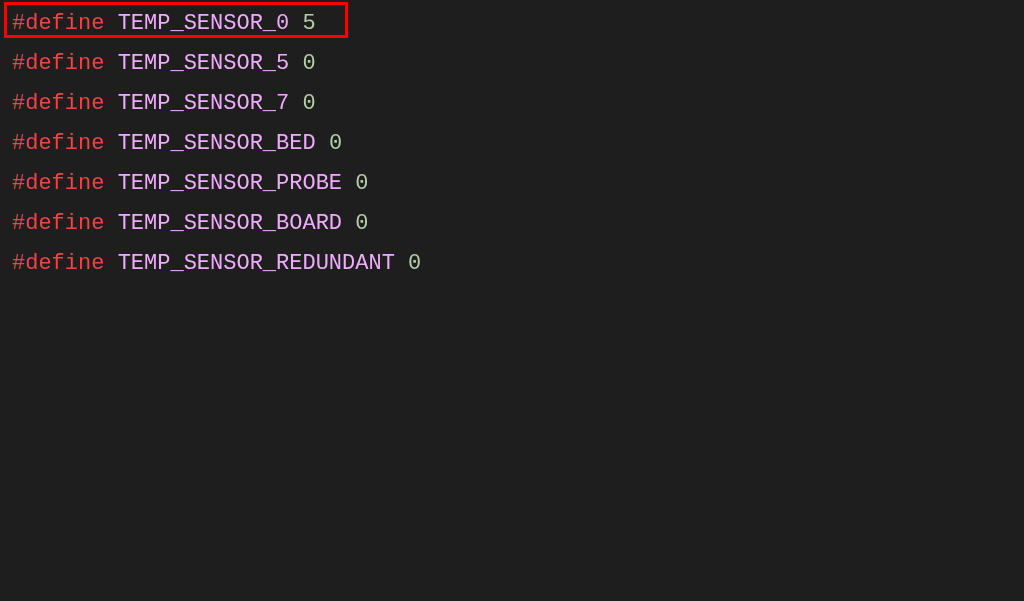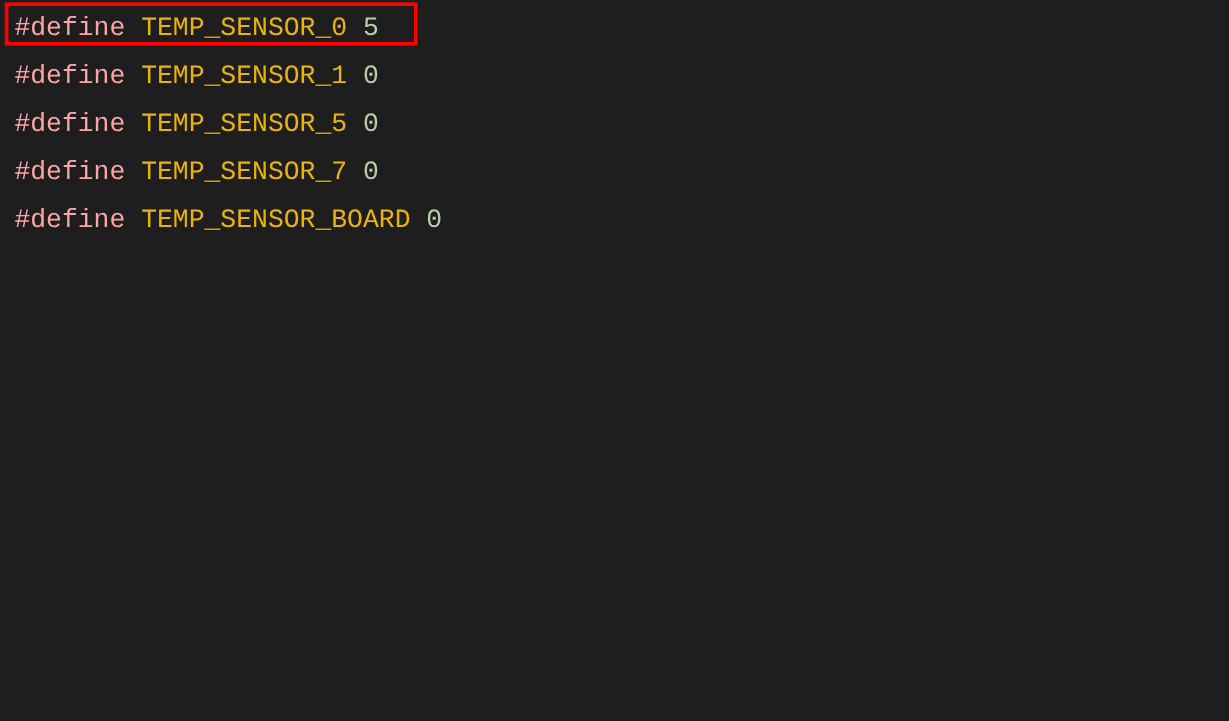--- a/index.html
+++ b/index.html
@@ -15,24 +15,24 @@
       padding: 4px 12px;
       width: 1024px;
       height: 601px;
       overflow: hidden;
     }
     .code-line {
       white-space: pre;
       position: relative;
     }
     .directive {
-      color: #fca5a5;
+      color: #ef4444;
     }
     .macro-name {
-      color: #eab308;
+      color: #f0abfc;
     }
     .number {
       color: #b5cea8;
     }
     .space {
       color: #d4d4d4;
     }
     .highlight-box {
       border: 3px solid #ff0000;
       position: absolute;
@@ -43,17 +43,19 @@
       pointer-events: none;
     }
   </style>
 </head>
 <body>
 
 <div class="highlight-box"></div>
 
 <div id="code-container">
     <div class="code-line"><span class="directive">#define</span><span class="space"> </span><span class="macro-name">TEMP_SENSOR_0</span><span class="space"> </span><span class="number">5</span></div>
-    <div class="code-line"><span class="directive">#define</span><span class="space"> </span><span class="macro-name">TEMP_SENSOR_1</span><span class="space"> </span><span class="number">0</span></div>
     <div class="code-line"><span class="directive">#define</span><span class="space"> </span><span class="macro-name">TEMP_SENSOR_5</span><span class="space"> </span><span class="number">0</span></div>
     <div class="code-line"><span class="directive">#define</span><span class="space"> </span><span class="macro-name">TEMP_SENSOR_7</span><span class="space"> </span><span class="number">0</span></div>
+    <div class="code-line"><span class="directive">#define</span><span class="space"> </span><span class="macro-name">TEMP_SENSOR_BED</span><span class="space"> </span><span class="number">0</span></div>
+    <div class="code-line"><span class="directive">#define</span><span class="space"> </span><span class="macro-name">TEMP_SENSOR_PROBE</span><span class="space"> </span><span class="number">0</span></div>
     <div class="code-line"><span class="directive">#define</span><span class="space"> </span><span class="macro-name">TEMP_SENSOR_BOARD</span><span class="space"> </span><span class="number">0</span></div>
+    <div class="code-line"><span class="directive">#define</span><span class="space"> </span><span class="macro-name">TEMP_SENSOR_REDUNDANT</span><span class="space"> </span><span class="number">0</span></div>
   </div>
 
 </body></html>

